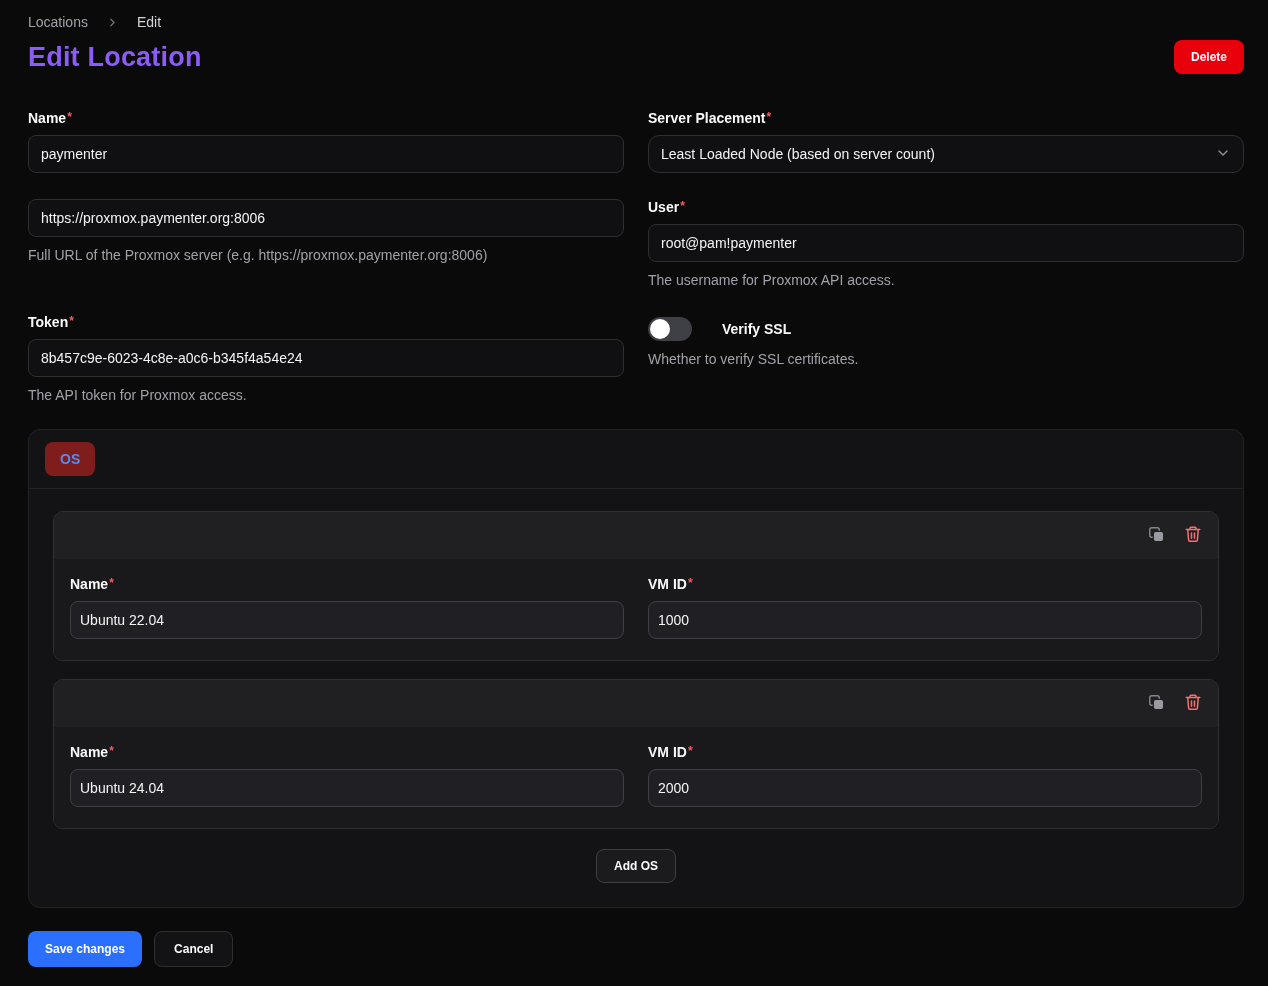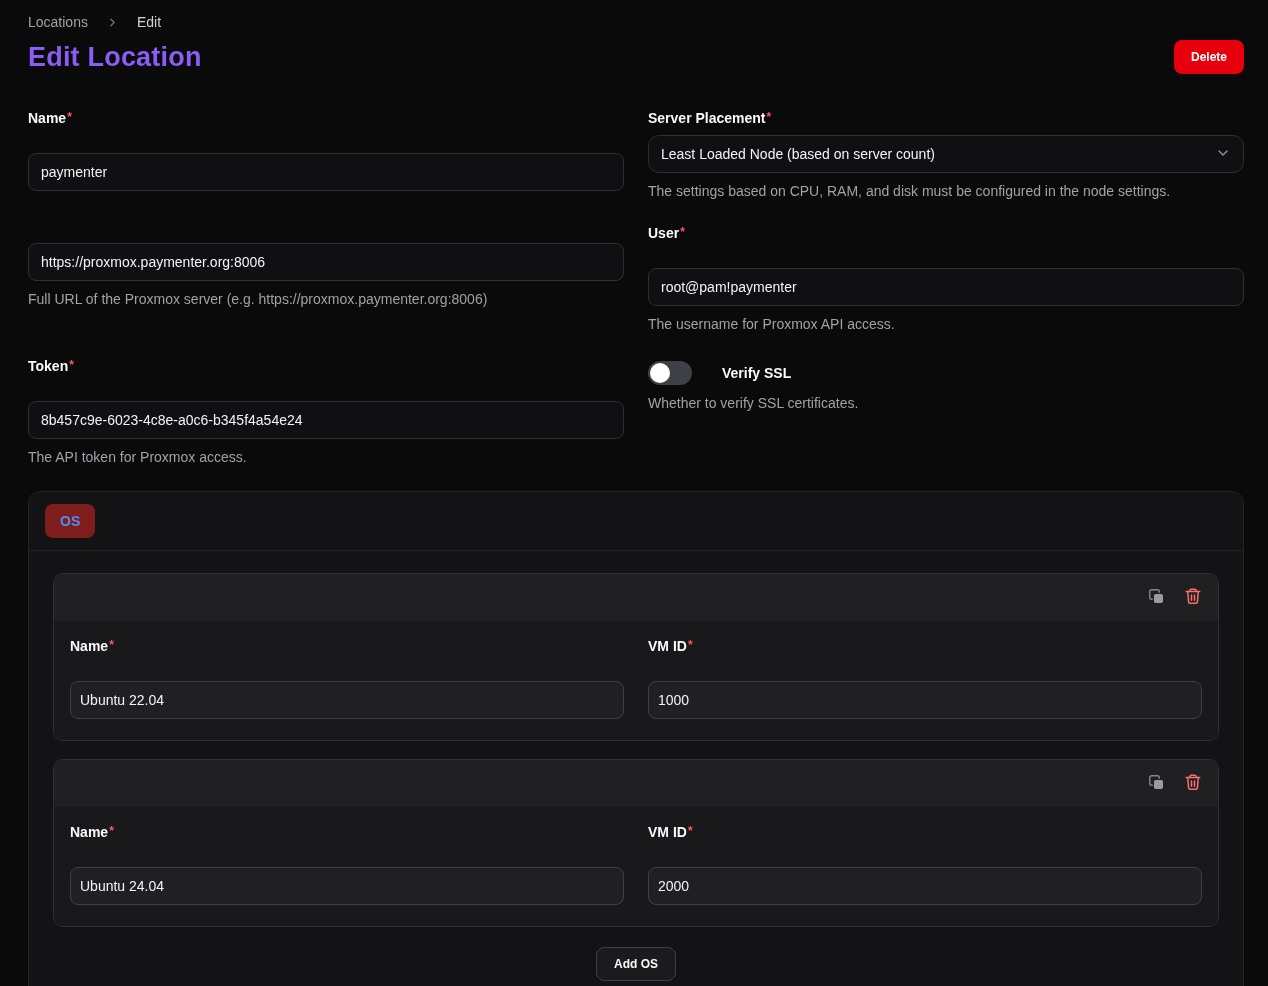--- a/index.html
+++ b/index.html
@@ -25,21 +25,21 @@
   .btn { border: none; border-radius: 8px; font-family: inherit; font-size: 12px; font-weight: 700; cursor: pointer; }
   .btn-delete { background: #e7000b; color: #ffffff; padding: 10px 17px; }
 
   
   .form-grid { display: grid; grid-template-columns: 1fr 1fr; column-gap: 24px; row-gap: 26px; margin-top: 36px; align-items: start; }
   .field-label { display: block; font-weight: 700; font-size: 14px; color: #fafafa; margin-bottom: 9px; }
   .req { color: #fb5a5e; font-weight: 700; font-size: 12px; vertical-align: top; margin-left: 1px; }
   .text-input {
     width: 100%; height: 38px; background: #101013; border: 1px solid #2e2e33;
     border-radius: 8px; color: #f4f4f5; font-family: inherit; font-size: 14px;
-    padding: 0 12px; outline: none; margin-top: 18px;
+    padding: 0 12px; outline: none;
   }
   .helper { color: #a1a1aa; font-size: 14px; margin-top: 10px; }
   .select {
     width: 100%; height: 38px; background: #101013; border: 1px solid #2e2e33;
     border-radius: 11px; display: flex; align-items: center; justify-content: space-between;
     padding: 0 12px; cursor: pointer;
   }
   .select-value { color: #f4f4f5; }
 
   
@@ -100,21 +100,20 @@
     <div class="field">
       <label class="field-label"><span>Server Placement</span><span class="req">*</span></label>
       <div class="select">
         <span class="select-value">Least Loaded Node (based on server count)</span>
         <span>
           <svg width="16" height="16" viewBox="0 0 24 24" fill="none" stroke="#8b8b93" stroke-width="2.2" stroke-linecap="round" stroke-linejoin="round">
               <path d="M6 9l6 6 6-6"></path>
             </svg>
         </span>
       </div>
-      <div class="helper">The settings based on CPU, RAM, and disk must be configured in the node settings.</div>
     </div>
 
     <div class="field">
       <input class="text-input" type="text" value="https://proxmox.paymenter.org:8006" style="">
       <div class="helper">Full URL of the Proxmox server (e.g. https://proxmox.paymenter.org:8006)</div>
     </div>
 
     <div class="field">
       <label class="field-label"><span>User</span><span class="req">*</span></label>
       <input class="text-input" type="text" value="root@pam!paymenter" style="">

